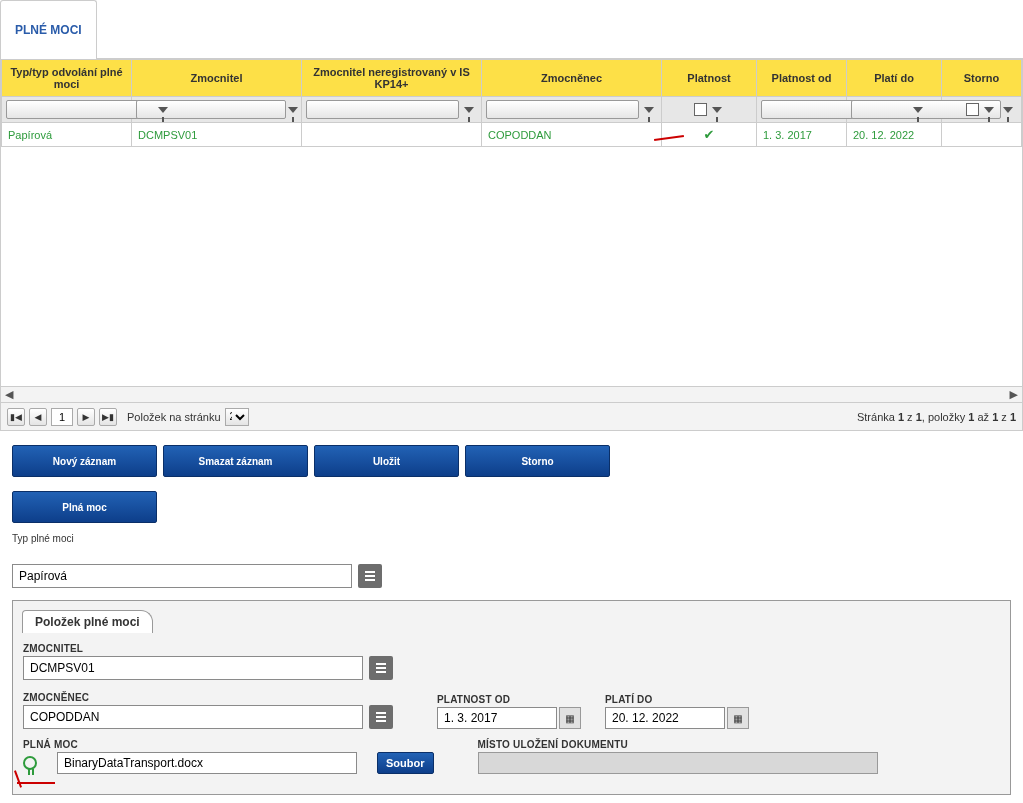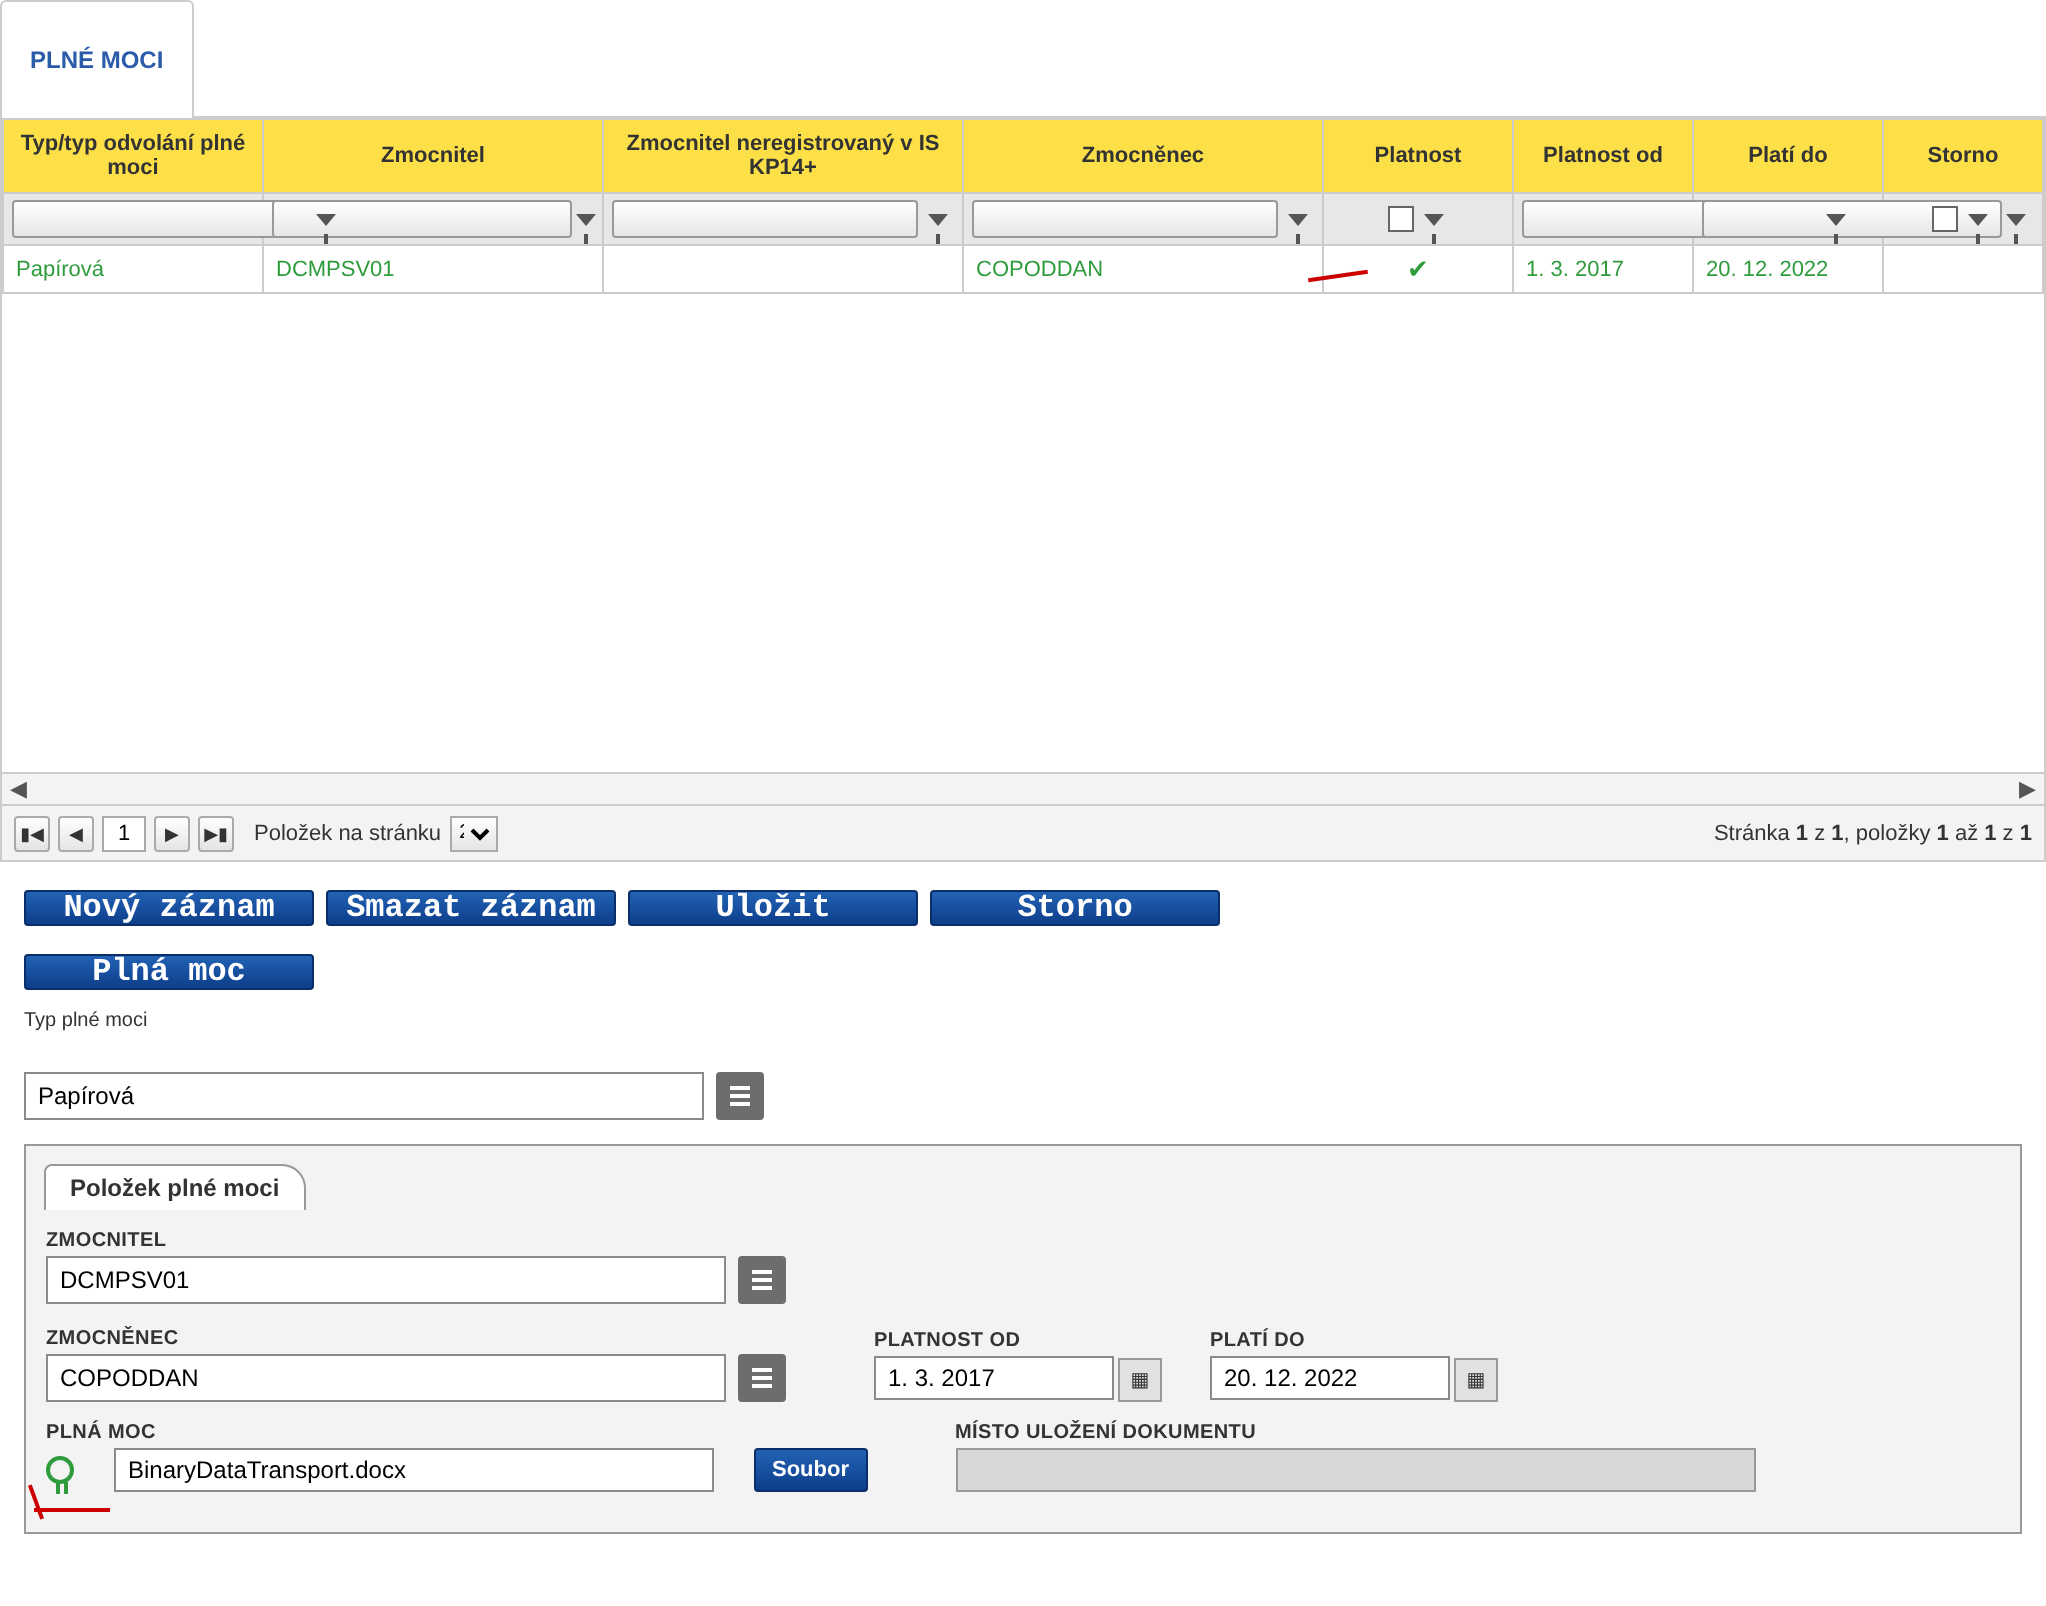--- a/index.html
+++ b/index.html
@@ -152,32 +152,31 @@
     }
     .pager-text { font-size: 11px; color: #333; margin-left: 6px; }
     .pager-right { margin-left: auto; font-size: 11px; }
     .button-row {
       padding: 14px 12px;
       display: flex;
       gap: 6px;
     }
     .blue-btn {
       min-width: 145px;
-      height: 18px;
+      height: 32px;
       background: linear-gradient(#2262b5, #0d3e8a);
       border: 1px solid #0a2f68;
       color: #fff;
       font-weight: bold;
-      font-size: 16px;
+      font-size: 10px;
       cursor: pointer;
       border-radius: 2px;
       display: flex;
       align-items: center;
       justify-content: center;
-      font-family: Liberation Mono, monospace;
     }
     .sub-button-row { padding: 0 12px 10px; }
     .form-area { padding: 0 12px 12px; }
     .form-label {
       font-size: 10px;
       color: #333;
       margin-bottom: 12px;
       display: block;
     }
     .field-row { display: flex; gap: 6px; align-items: center; margin-bottom: 12px; }

